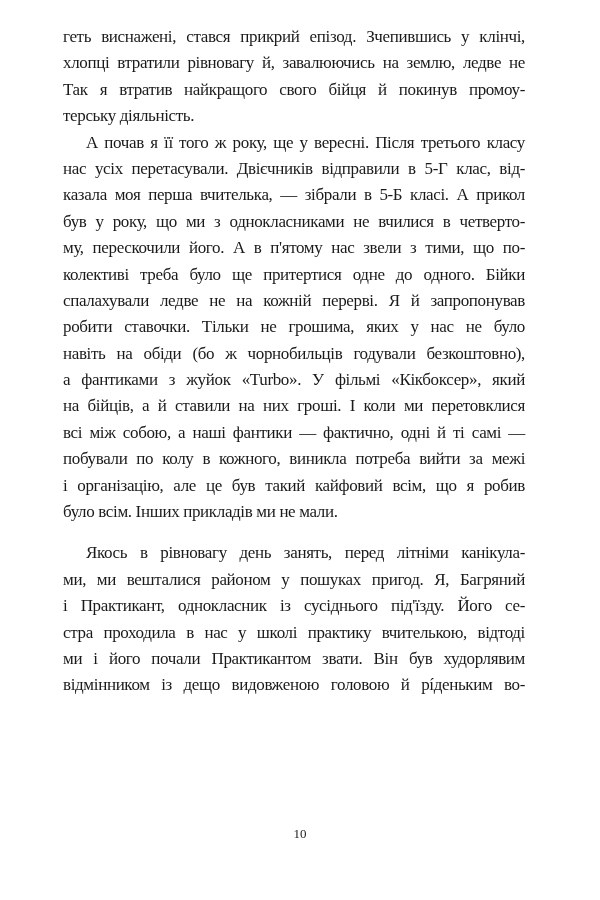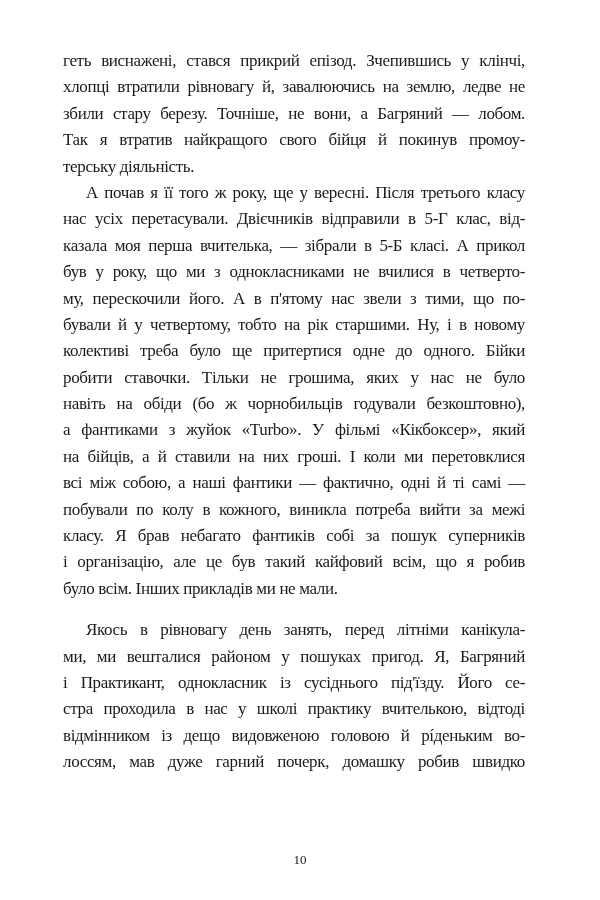--- a/index.html
+++ b/index.html
@@ -1,70 +1,68 @@
 <!DOCTYPE html>
 <html><head>
 <meta charset="utf-8">
 <style>
   html, body { margin: 0; padding: 0; }
   body {
     width: 600px; height: 900px; background: #ffffff; position: relative; overflow: hidden;
     font-family: "DejaVu Serif", "Liberation Serif", serif;
     color: #1a1a1a;
   }
-  .page { position: absolute; left: 63px; top: 48px; width: 462px; }
+  .page { position: absolute; left: 63px; top: 24px; width: 462px; }
   .line {
     display: block; height: 26.4px; line-height: 26.4px;
     font-size: 15.6px; white-space: nowrap;
     text-align: justify; text-align-last: justify;
     letter-spacing: -0.35px;
     font-family: "Liberation Serif", serif;
     font-size: 17px;
   }
   .line.last { text-align-last: left; }
   .line.indent { padding-left: 23px; }
   .gap { height: 15px; }
   .pagenum {
-    position: absolute; top: 852px; left: 0; width: 600px; text-align: center;
+    position: absolute; top: 826px; left: 0; width: 600px; text-align: center;
     font-family: "Liberation Serif", serif; font-size: 13px; color: #222;
   }
 </style>
 </head>
 <body>
 
 <div class="page">
   <div class="para">
     <span class="line">геть виснажені, стався прикрий епізод. Зчепившись у клінчі,</span>
     <span class="line">хлопці втратили рівновагу й, завалюючись на землю, ледве не</span>
-    <span class="line">збили стару березу. Точніше, не вони, а Багряний — лобом.</span>
     <span class="line">Так я втратив найкращого свого бійця й покинув промоу-</span>
     <span class="line last">терську діяльність.</span>
   </div>
   <div class="para">
     <span class="line indent">А почав я її того ж року, ще у вересні. Після третього класу</span>
     <span class="line">нас усіх перетасували. Двієчників відправили в 5-Г клас, від-</span>
     <span class="line">казала моя перша вчителька, — зібрали в 5-Б класі. А прикол</span>
     <span class="line">був у року, що ми з однокласниками не вчилися в четверто-</span>
     <span class="line">му, перескочили його. А в п'ятому нас звели з тими, що по-</span>
-    <span class="line">бували й у четвертому, тобто на рік старшими. Ну, і в новому</span>
     <span class="line">колективі треба було ще притертися одне до одного. Бійки</span>
+    <span class="line">спалахували ледве не на кожній перерві. Я й запропонував</span>
     <span class="line">робити ставочки. Тільки не грошима, яких у нас не було</span>
     <span class="line">навіть на обіди (бо ж чорнобильців годували безкоштовно),</span>
     <span class="line">а фантиками з жуйок «Turbo». У фільмі «Кікбоксер», який</span>
     <span class="line">на бійців, а й ставили на них гроші. І коли ми перетовклися</span>
     <span class="line">всі між собою, а наші фантики — фактично, одні й ті самі —</span>
     <span class="line">побували по колу в кожного, виникла потреба вийти за межі</span>
-    <span class="line">класу. Я брав небагато фантиків собі за пошук суперників</span>
     <span class="line">і організацію, але це був такий кайфовий всім, що я робив</span>
     <span class="line last">було всім. Інших прикладів ми не мали.</span>
   </div>
   <div class="gap"></div>
   <div class="para">
     <span class="line indent">Якось в рівновагу день занять, перед літніми канікула-</span>
     <span class="line">ми, ми вешталися районом у пошуках пригод. Я, Багряний</span>
     <span class="line">і Практикант, однокласник із сусіднього під'їзду. Його се-</span>
     <span class="line">стра проходила в нас у школі практику вчителькою, відтоді</span>
+    <span class="line">ми і його почали Практикантом звати. Він був худорлявим</span>
     <span class="line">відмінником із дещо видовженою головою й рíденьким во-</span>
-    <span class="line">лоссям, мав дуже гарний почерк, домашку робив швидко</span>
   </div>
 </div>
 
 <div class="pagenum">10</div>
 
 </body></html>

